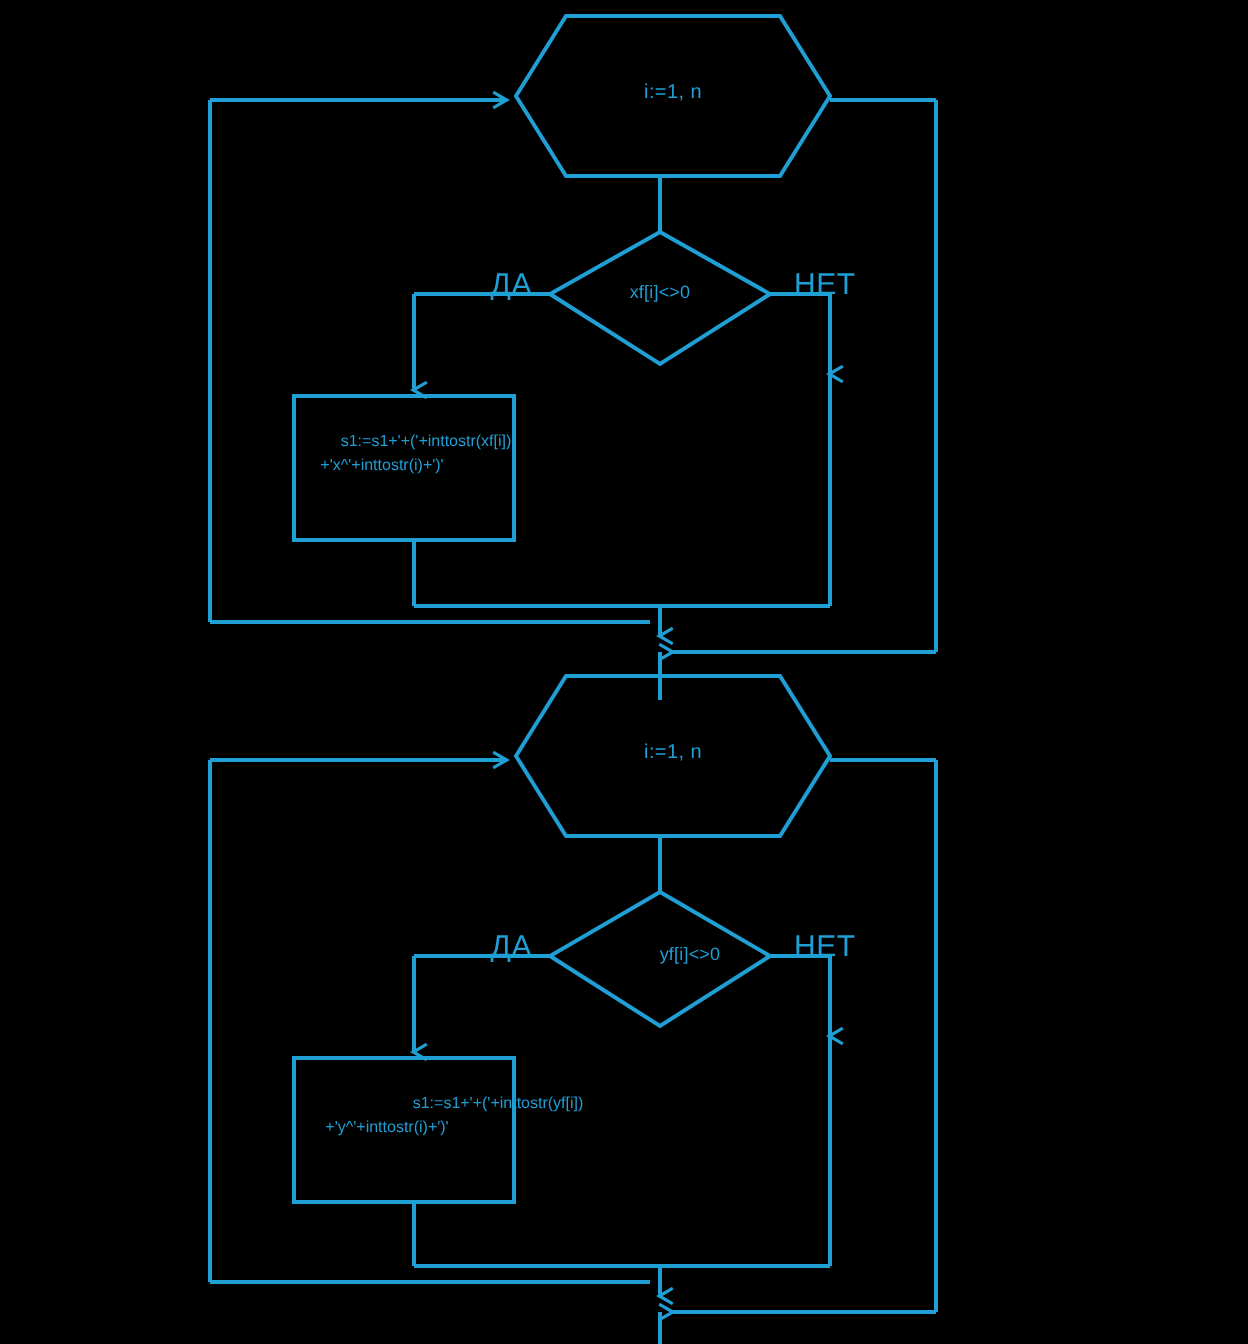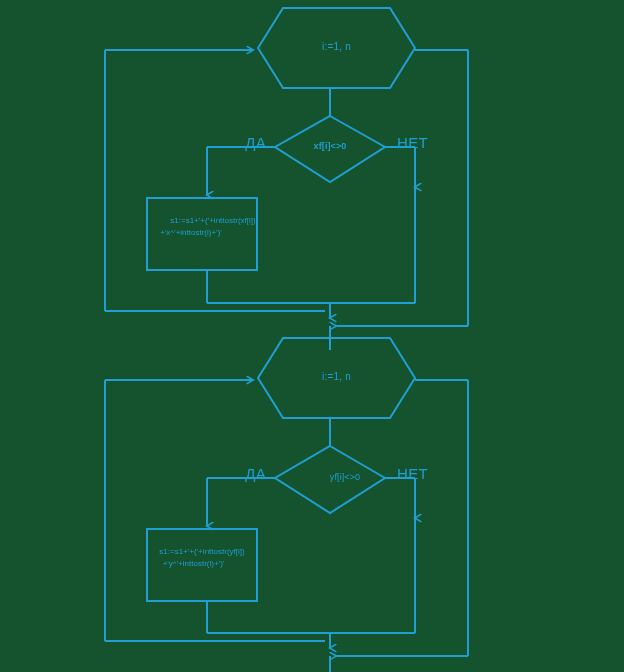--- a/index.html
+++ b/index.html
@@ -11,21 +11,21 @@
   body {
     width: 624px;
     height: 672px;
     font-family: "Liberation Sans", sans-serif;
     overflow: hidden;
   }
   #flowchart-root {
     position: relative;
     width: 624px;
     height: 672px;
-    background: #14532d;
+    background: #000000;
   }
   #flow-svg {
     position: absolute;
     left: 0;
     top: 0;
     width: 624px;
     height: 672px;
     display: block;
   }
   .shape-text {
@@ -137,35 +137,35 @@
 
       <path d="M330,633 L330,648" marker-end="url(#arrow-down)"></path>
 
       <path d="M330,656 L330,672"></path>
 
     </g>
   </svg>
 
   <div class="shape-text loop-label" style="left:258px; top:41px; width:157px;">i:=1, n</div>
 
-  <div class="shape-text cond-label" style="left:275px; top:141px; width:110px;font-weight:bold;">xf[i]&lt;&gt;0</div>
+  <div class="shape-text cond-label" style="left:275px; top:141px; width:110px;">xf[i]&lt;&gt;0</div>
 
   <div class="shape-text branch-label" style="left:222px; top:134px; width:44px; text-align:right;">ДА</div>
 
   <div class="shape-text branch-label" style="left:397px; top:134px; width:44px; text-align:left;">НЕТ</div>
 
   <div class="shape-text proc-label" style="left:147px; top:216px; width:132px;">s1:=s1+'+('+inttostr(xf[i])</div>
 
   <div class="shape-text proc-label" style="left:147px; top:228px; width:88px;">+'x^'+inttostr(i)+')'</div>
 
   <div class="shape-text loop-label" style="left:258px; top:371px; width:157px;">i:=1, n</div>
 
   <div class="shape-text cond-label" style="left:290px; top:472px; width:110px;">yf[i]&lt;&gt;0</div>
 
   <div class="shape-text branch-label" style="left:222px; top:465px; width:44px; text-align:right;">ДА</div>
 
   <div class="shape-text branch-label" style="left:397px; top:465px; width:44px; text-align:left;">НЕТ</div>
 
-  <div class="shape-text proc-label" style="left:147px; top:547px; width:110px;">s1:=s1+'+('+inttostr(yf[i])</div>
+  <div class="shape-text proc-label" style="left:147px; top:547px; width:110px;padding-left:47px;">s1:=s1+'+('+inttostr(yf[i])</div>
 
   <div class="shape-text proc-label" style="left:147px; top:559px; width:93px;">+'y^'+inttostr(i)+')'</div>
 
 </div>
 
 </body></html>

